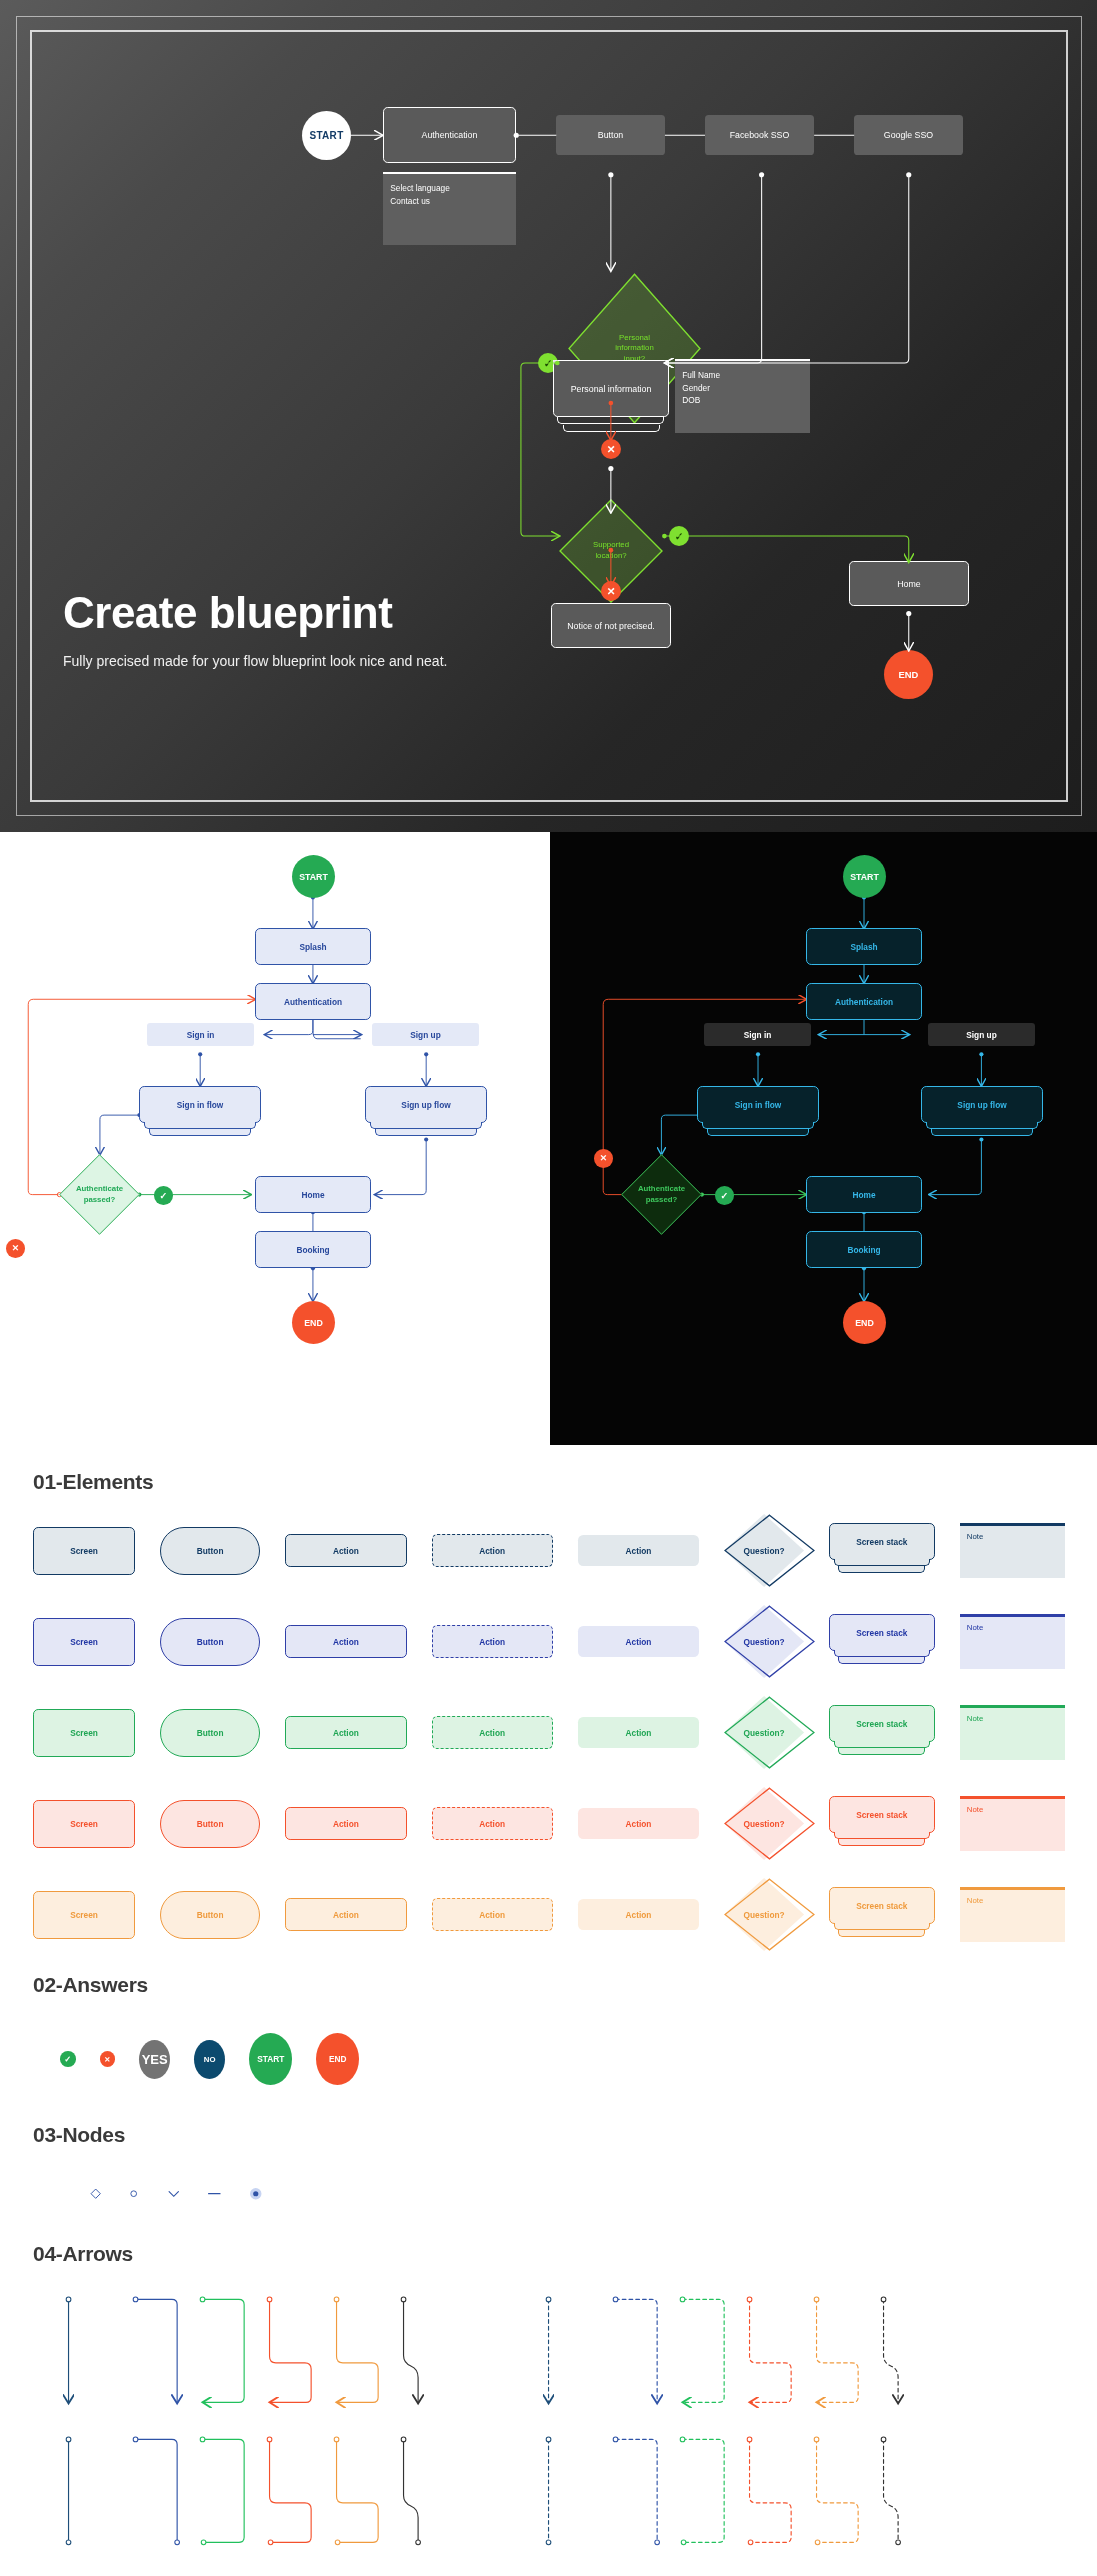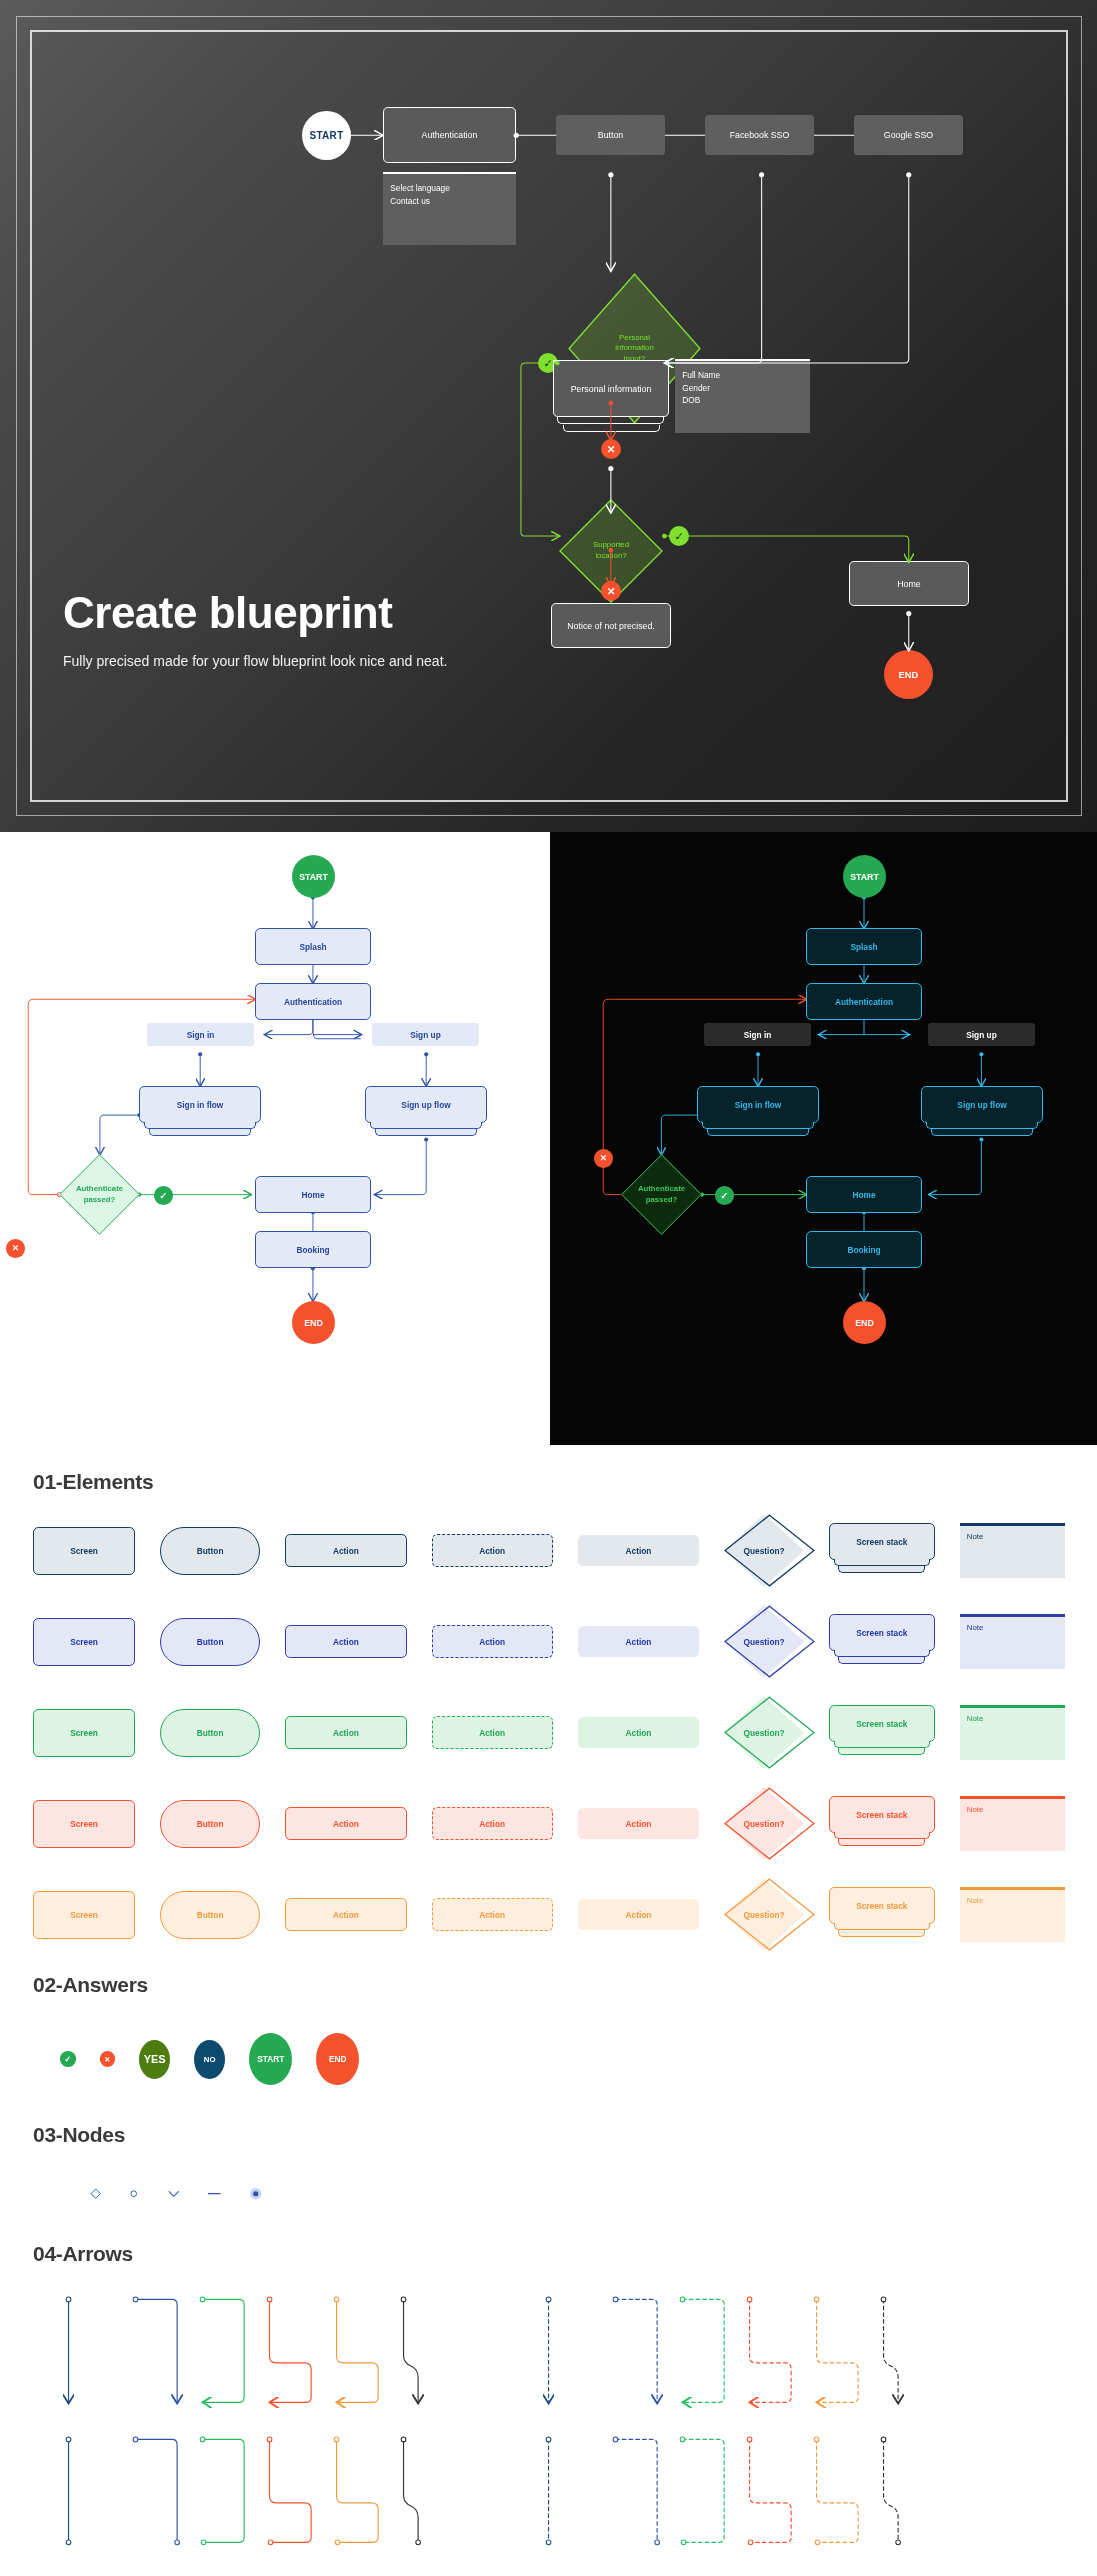--- a/index.html
+++ b/index.html
@@ -133,21 +133,21 @@
   .stk-b { left:9.4px; right:9.4px; top:43px; height:6.8px; }
   .r-note { display:block; text-align:left; padding:6.2px 7.3px; font-size:7.8px;
             font-weight:500; border-top-width:3.1px; border-top-style:solid; }
 
   
   .answers { display:flex; align-items:center; gap:24px; padding-left:27px; height:78px; }
   .ans { display:flex; align-items:center; justify-content:center; color:#fff;
          font-weight:700; border-radius:50%; }
   .a-tiny-ok { width:15.6px;height:15.6px;background:#25aa53;font-size:8.3px; }
   .a-tiny-no { width:15.6px;height:15.6px;background:#f4512c;font-size:7.3px; }
-  .a-yes { width:31px;height:39px;border-radius:50%;background:#4d7c0f;font-size:11px; }
+  .a-yes { width:31px;height:39px;border-radius:50%;background:#737373;font-size:13px; }
   .a-no  { width:31px;height:39px;border-radius:50%;background:#0c4a6e;font-size:7.8px; }
   .a-start{ width:43px;height:52px;border-radius:50%;background:#25aa53;font-size:8.3px; }
   .a-end  { width:43px;height:52px;border-radius:50%;background:#f4512c;font-size:8.3px; }
 
   
   .nodes-row { display:flex; align-items:center; gap:27px; padding-left:57px; height:47px; }
   .nd { display:flex; align-items:center; justify-content:center; }
 
   
   .lines-row { display:flex; align-items:flex-start; height:140px; padding-left:27px; }

